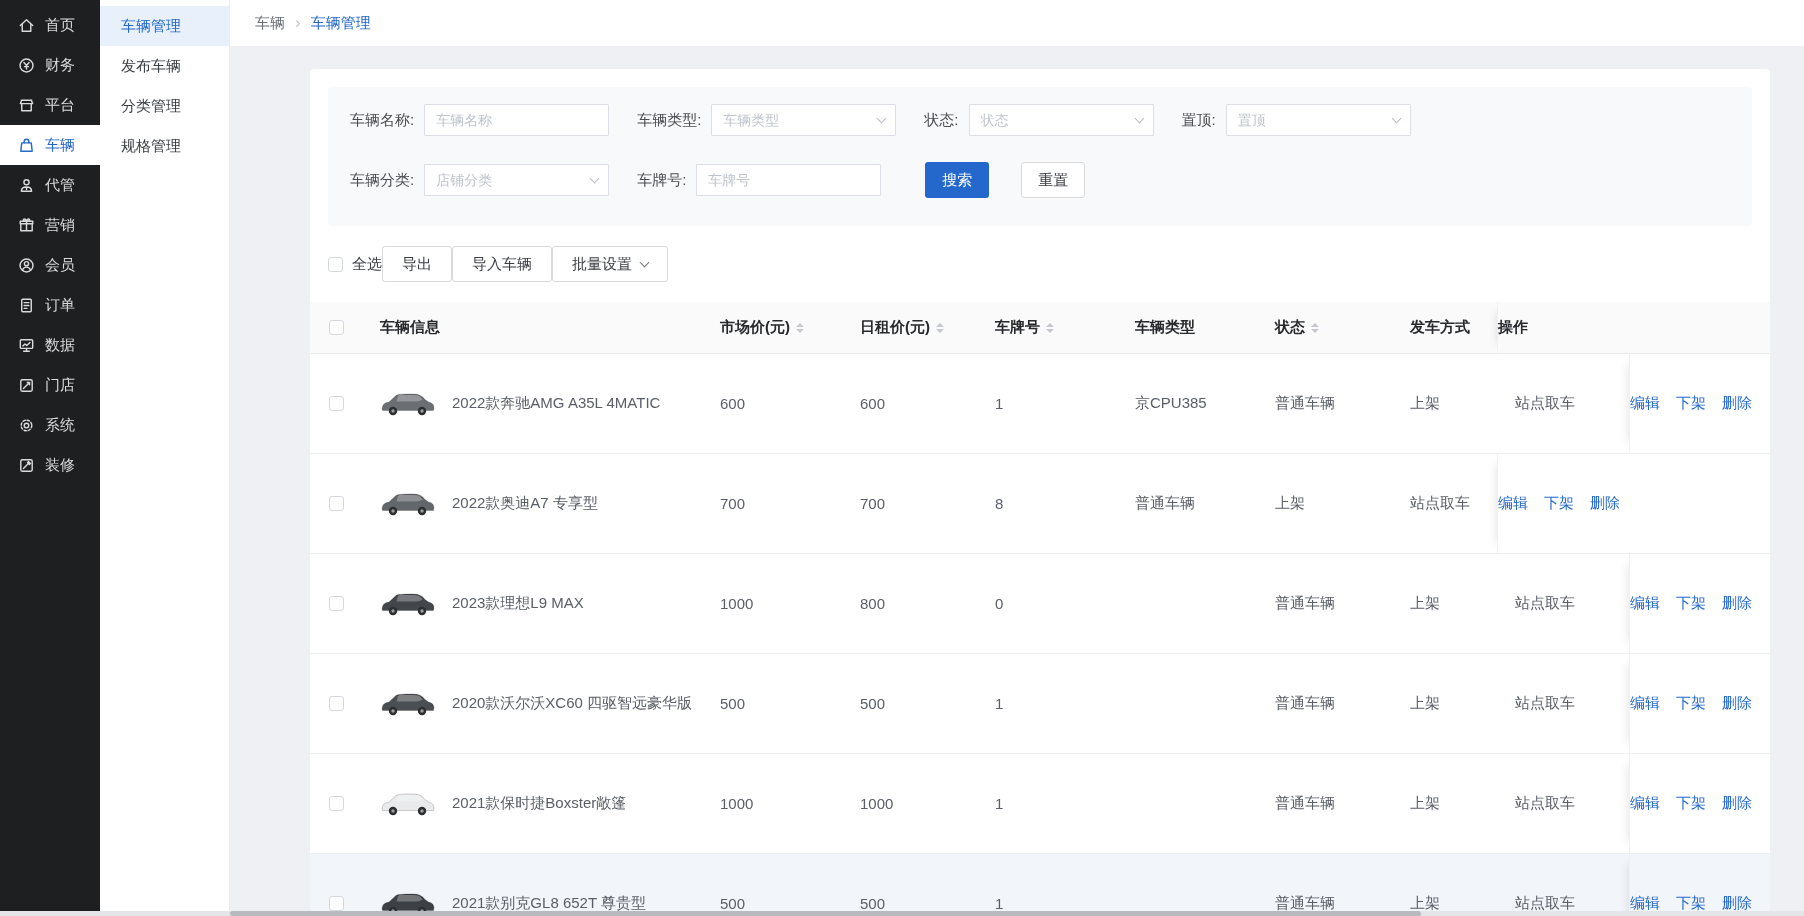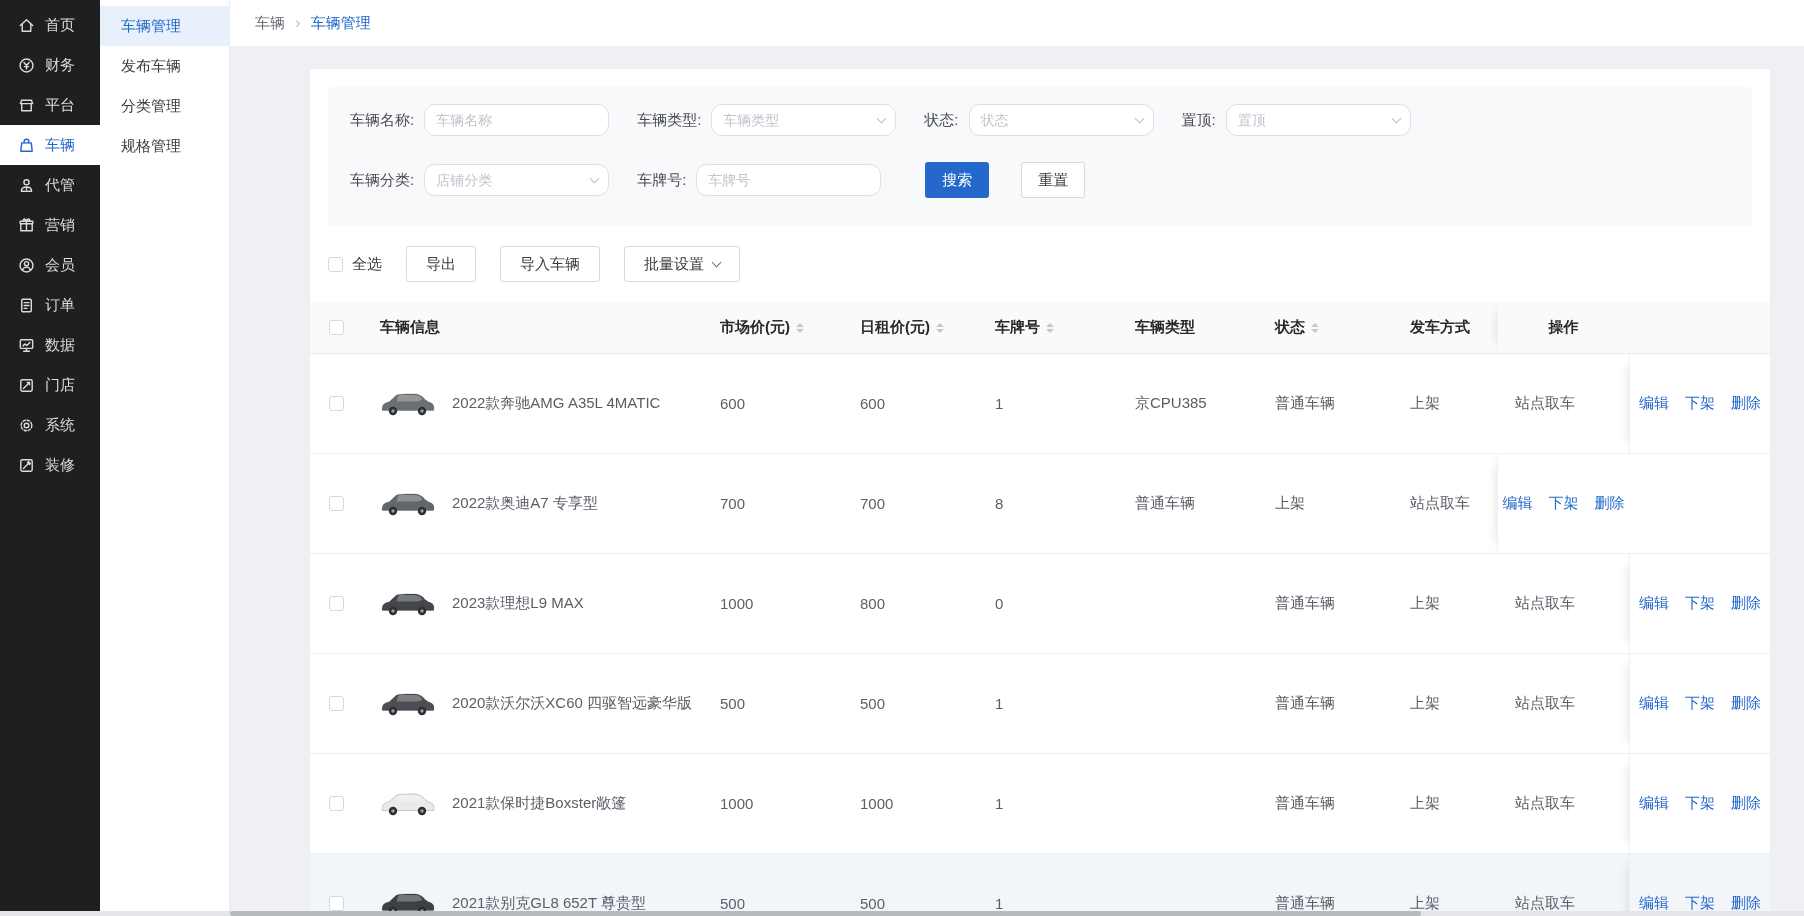--- a/index.html
+++ b/index.html
@@ -29,45 +29,45 @@
   .content { position:absolute; top:46px; left:0; right:0; bottom:0; padding:23px 34px 0 38px; }
   .card { background:#fff; border-radius:4px; height:100%; overflow:hidden;margin-left:42px; }
 
   
   .search-panel { margin:18px; background:#f8f9fb; border-radius:4px; padding:17px 22px 28px; }
   .srow { display:flex; align-items:center; }
   .srow + .srow { margin-top:26px; }
   .sfield { display:flex; align-items:center; margin-right:28px; }
   .flabel { font-size:15px; color:#4a4d52; margin-right:10px; white-space:nowrap; }
   .fwrap { position:relative; }
-  .fwrap input { width:185px; height:32px; border:1px solid #dcdfe6; border-radius:11px; padding:0 11px; font-size:14px; color:#333; background:#fff; outline:none; font-family:inherit; }
+  .fwrap input { width:185px; height:32px; border:1px solid #dcdfe6; border-radius:1px; padding:0 11px; font-size:14px; color:#333; background:#fff; outline:none; font-family:inherit; }
   .fwrap input::placeholder { color:#bfc4cc; }
   .chev { position:absolute; right:11px; top:11px; width:7px; height:7px; border-right:1.5px solid #b9bec7; border-bottom:1.5px solid #b9bec7; transform:rotate(45deg); pointer-events:none; }
   .btn-search { width:64px; height:36px; background:#2468cc; color:#fff; border:none; border-radius:3px; font-size:15px; margin-left:16px; cursor:pointer; font-family:inherit; }
   .btn-reset  { width:64px; height:36px; background:#fff; color:#3a3d42; border:1px solid #d9d9d9; border-radius:3px; font-size:15px; margin-left:32px; cursor:pointer; font-family:inherit; }
 
   
-  .toolbar { display:flex; align-items:center; margin:20px 18px 0; gap:24px; }
+  .toolbar { display:flex; align-items:center; margin:20px 18px 0; }
   .select-all { display:flex; align-items:center; gap:9px; font-size:15px; color:#3a3d42; }
   .tbtn { height:36px; padding:0 19px; background:#fff; border:1px solid #d9d9d9; border-radius:3px; font-size:15px; color:#3a3d42; cursor:pointer; display:inline-flex; align-items:center; gap:9px; font-family:inherit;text-align:center; }
   .chev-inline { width:7px; height:7px; border-right:1.5px solid #72767d; border-bottom:1.5px solid #72767d; transform:rotate(45deg); display:inline-block; margin-top:-4px; }
 
   
   .cb { width:15px; height:15px; border:1px solid #d4d8df; border-radius:3px; background:#fff; display:inline-block; flex:none; cursor:pointer; }
 
   
   .table { margin-top:20px; }
   .thead, .trow { display:grid; grid-template-columns:52px 340px 140px 135px 140px 140px 135px 105px 132px 1fr; align-items:center; }
   .thead { background:#fafafa; height:52px; font-weight:bold; font-size:15px; color:#27292d; border-bottom:1px solid #e9ebee; }
   .trow { height:100px; border-bottom:1px solid #edeff2; font-size:15px; color:#5a5e66; background:#fff; }
   .trow.hl { background:#f2f5f9; }
   .cell { padding-left:18px; display:flex; align-items:center; height:100%; }
   .cell.ck { justify-content:center; padding-left:0; }
   .cell.info { gap:14px; padding-left:14px; }
-  .cell.op { border-left:1px solid #f0f1f3; box-shadow:-10px 0 10px -10px rgba(0,0,0,.12); justify-content:center; gap:16px; padding-left:0; }
+  .cell.op { border-left:1px solid #f0f1f3; box-shadow:-10px 0 10px -10px rgba(0,0,0,.12); gap:16px; padding-left:0; }
   .sort { display:inline-flex; flex-direction:column; margin-left:6px; cursor:pointer; }
   .sort i { display:block; width:0; height:0; border:4px solid transparent; }
   .sort .up { border-bottom-color:#c5c8ce; margin-bottom:2px; }
   .sort .dn { border-top-color:#c5c8ce; }
   .alink { color:#2468cc; cursor:pointer; text-decoration:none; }
   .car-name { color:#5a5e66; }
 
   
   .watermark { position:absolute; right:32px; bottom:22px; font-size:27px; font-weight:700; color:#ffffff; letter-spacing:1px; z-index:30;
     text-shadow:-1px -1px 0 #8a8e95, 1px -1px 0 #8a8e95, -1px 1px 0 #8a8e95, 1px 1px 0 #8a8e95, 2px 3px 4px rgba(60,64,70,.45); }

